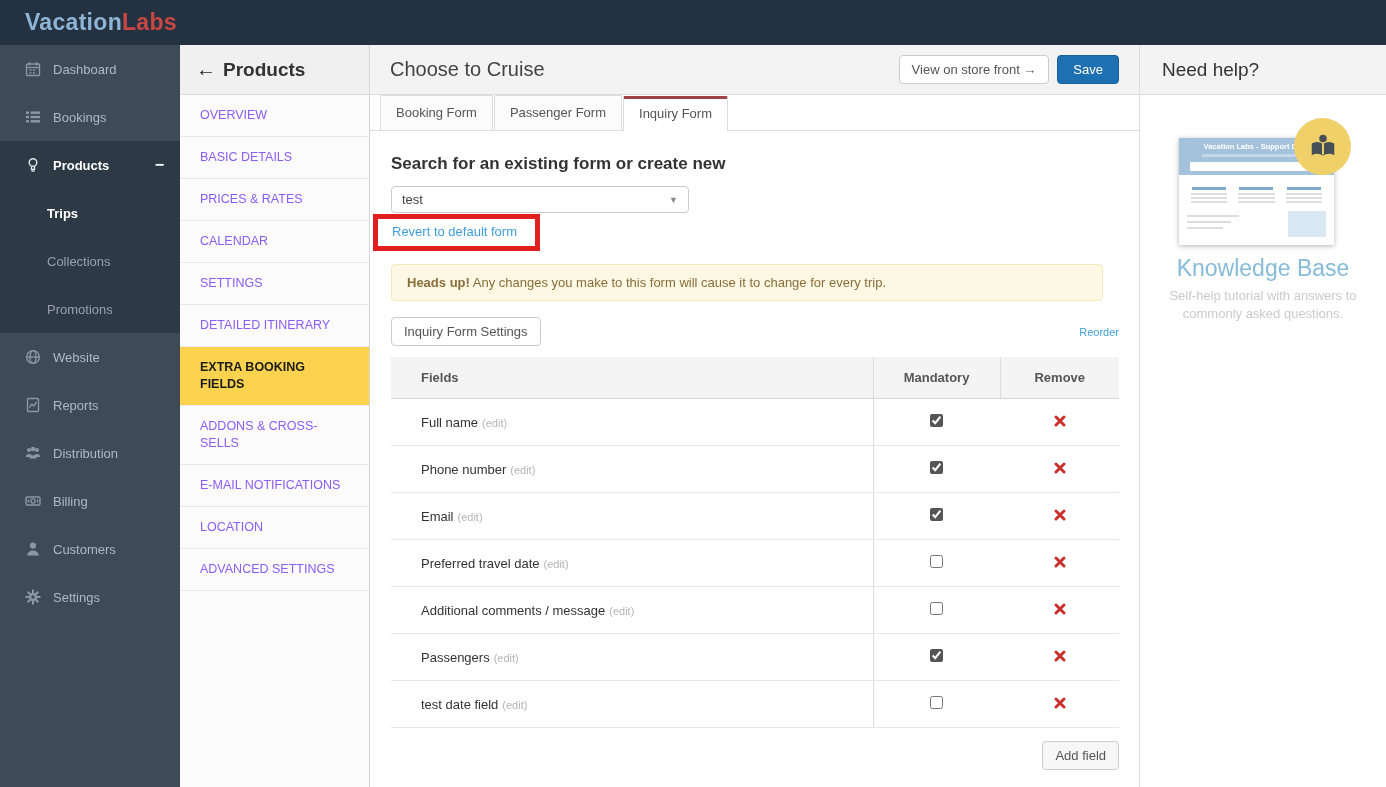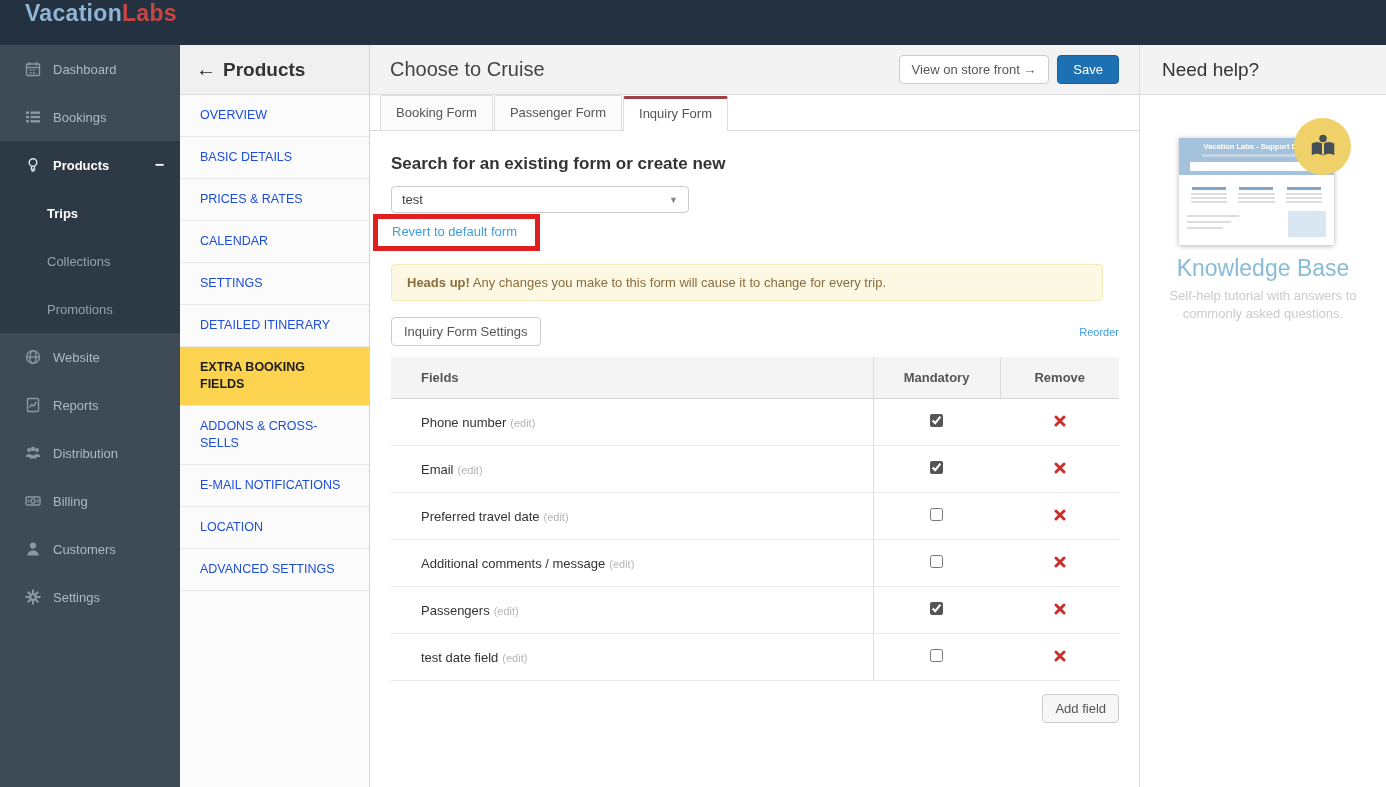--- a/index.html
+++ b/index.html
@@ -1,21 +1,21 @@
 <!DOCTYPE html>
 <html><head>
 <meta charset="utf-8">
 <style>
   * { margin:0; padding:0; box-sizing:border-box; }
   html,body { width:1386px; height:787px; overflow:hidden; background:#fff;
     font-family:"Liberation Sans", sans-serif; }
   .app { width:1386px; height:787px; display:flex; flex-direction:column; }
 
   
-  .navbar { height:45px; background:#233140; display:flex; align-items:flex-start; padding-left:25px; flex:0 0 45px; }
+  .navbar { height:45px; background:#233140; display:flex; align-items:center; padding-left:25px; flex:0 0 45px; }
   .logo { font-size:23px; font-weight:700; letter-spacing:.3px; }
   .logo .p1 { color:#8fb5d5; }
   .logo .p2 { color:#c94743; }
 
   
   .cols { flex:1; display:flex; min-height:0; }
 
   
   .sidebar { width:180px; background:#3e4a56; color:#aeb9c2; font-size:13px; flex:0 0 180px; }
   .s-item { height:48px; display:flex; align-items:center; padding-left:25px; cursor:pointer; }
@@ -28,21 +28,21 @@
   .s-sub { height:48px; display:flex; align-items:center; padding-left:47px; cursor:pointer; color:#97a1aa; }
   .s-sub.active { color:#fff; font-weight:700; }
   .icn { stroke:#8b98a3; fill:none; stroke-width:1.4; }
   .icnf { fill:#8b98a3; stroke:none; }
 
   
   .pmenu { width:190px; background:#fbfbfb; border-right:1px solid #d5d5d5; flex:0 0 190px; }
   .pmenu-header { height:50px; background:#f0f0f0; border-bottom:1px solid #ddd; display:flex; align-items:center; padding-left:16px; cursor:pointer; }
   .pmenu-header .arr { font-size:20px; font-weight:700; color:#222; margin-right:7px; }
   .pmenu-header .ttl { font-size:19px; font-weight:700; color:#333; }
-  .p-item { padding:12px 20px; font-size:12.5px; color:#1d4ed8; border-bottom:1px solid #e8e8e8; cursor:pointer; line-height:17px; }
+  .p-item { padding:12px 20px; font-size:12.5px; color:#8b5cf6; border-bottom:1px solid #e8e8e8; cursor:pointer; line-height:17px; }
   .p-item.active { background:#fbd34e; color:#1c1c1c; font-weight:700; }
 
   
   .main { width:769px; flex:0 0 769px; background:#fff; display:flex; flex-direction:column; }
   .main-header { height:50px; background:#f3f3f3; border-bottom:1px solid #ddd; display:flex; align-items:center; padding:0 20px; flex:0 0 50px;}
   .page-title { font-size:20px; font-weight:500; color:#434343; flex:1; }
   .btn { font-size:13px; border-radius:4px; cursor:pointer; border:1px solid #ccc; background:#fff; color:#555; padding:6px 12px; font-family:"Liberation Sans", sans-serif;}
   .btn-save { background:#1d70b2; border-color:#1761a0; color:#fff; margin-left:8px; padding:6px 15px;}
   .tabs { height:36px; border-bottom:1px solid #ddd; padding-left:10px; display:flex; align-items:flex-end; flex:0 0 36px;}
   .tab { font-size:13px; color:#555; padding:9px 15px 10px; border:1px solid #ddd; border-bottom:none; background:#fbfbfb; margin-right:1px; cursor:pointer; border-radius:2px 2px 0 0;}
@@ -274,20 +274,27 @@
         <table class="fields">
           <thead>
             <tr>
               <th class="c-fields">Fields</th>
               <th class="c-mand">Mandatory</th>
               <th class="c-rem">Remove</th>
             </tr>
           </thead>
           <tbody>
             <tr>
+              <td class="c-name"><span>Full name</span><span class="edit">(edit)</span></td>
+              <td class="c-mand"><input type="checkbox" checked="" style=""></td>
+              <td class="c-rem"><span class="x-btn"><svg width="12" height="12" viewBox="0 0 12 12">
+                      <path d="M2 2 L10 10 M10 2 L2 10" stroke="#c9302c" stroke-width="3" stroke-linecap="round"></path>
+                    </svg></span></td>
+            </tr>
+            <tr>
               <td class="c-name"><span>Phone number</span><span class="edit">(edit)</span></td>
               <td class="c-mand"><input type="checkbox" checked="" style=""></td>
               <td class="c-rem"><span class="x-btn"><svg width="12" height="12" viewBox="0 0 12 12">
                       <path d="M2 2 L10 10 M10 2 L2 10" stroke="#c9302c" stroke-width="3" stroke-linecap="round"></path>
                     </svg></span></td>
             </tr>
             <tr>
               <td class="c-name"><span>Email</span><span class="edit">(edit)</span></td>
               <td class="c-mand"><input type="checkbox" checked="" style=""></td>
               <td class="c-rem"><span class="x-btn"><svg width="12" height="12" viewBox="0 0 12 12">

